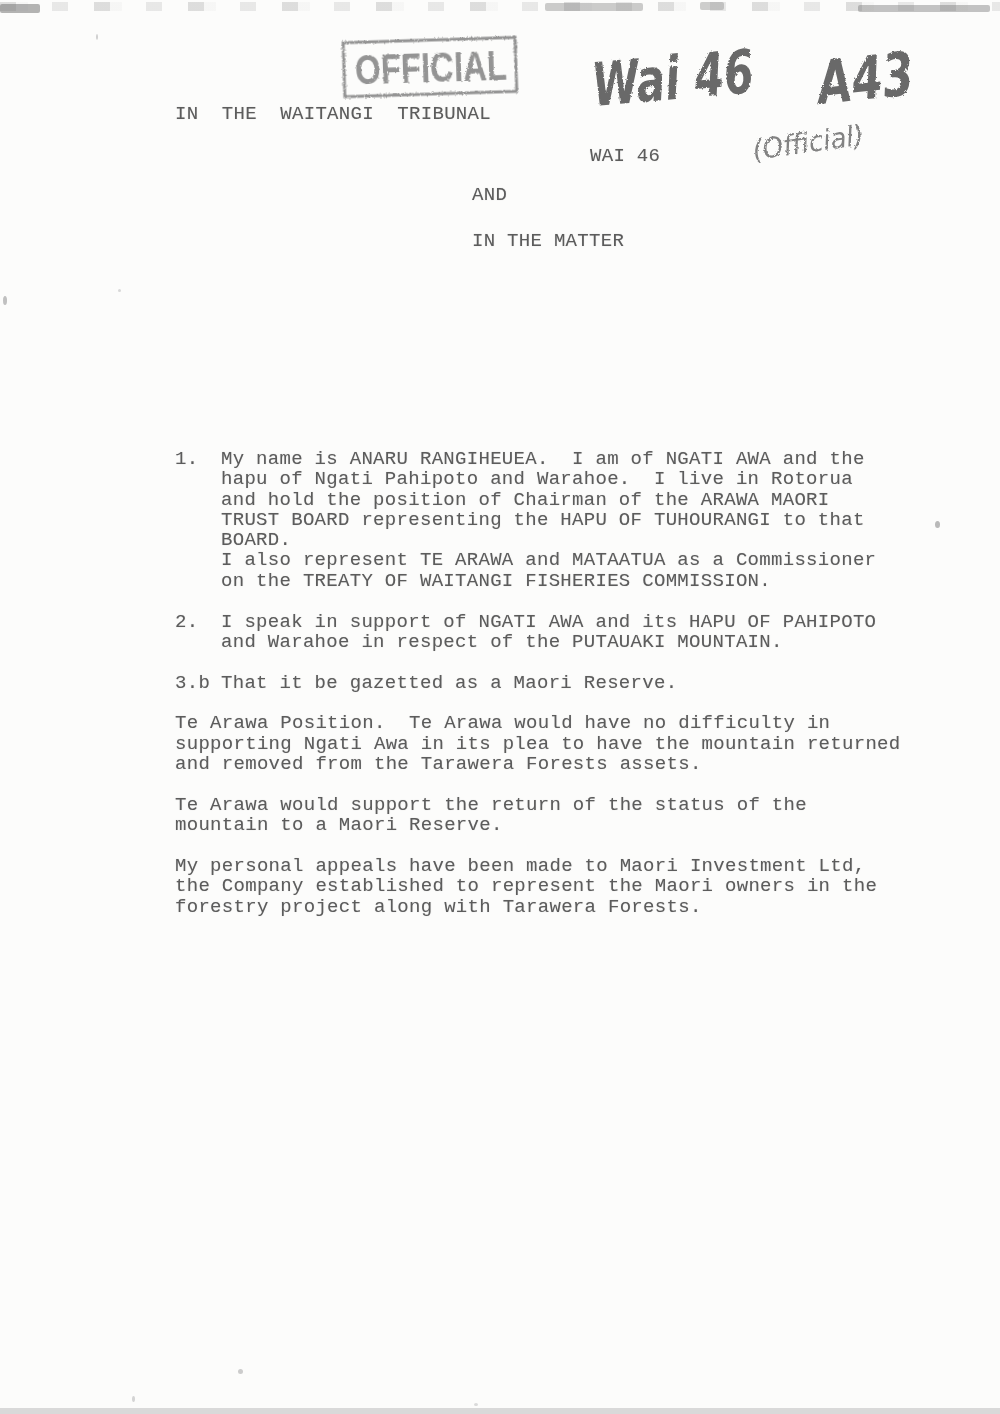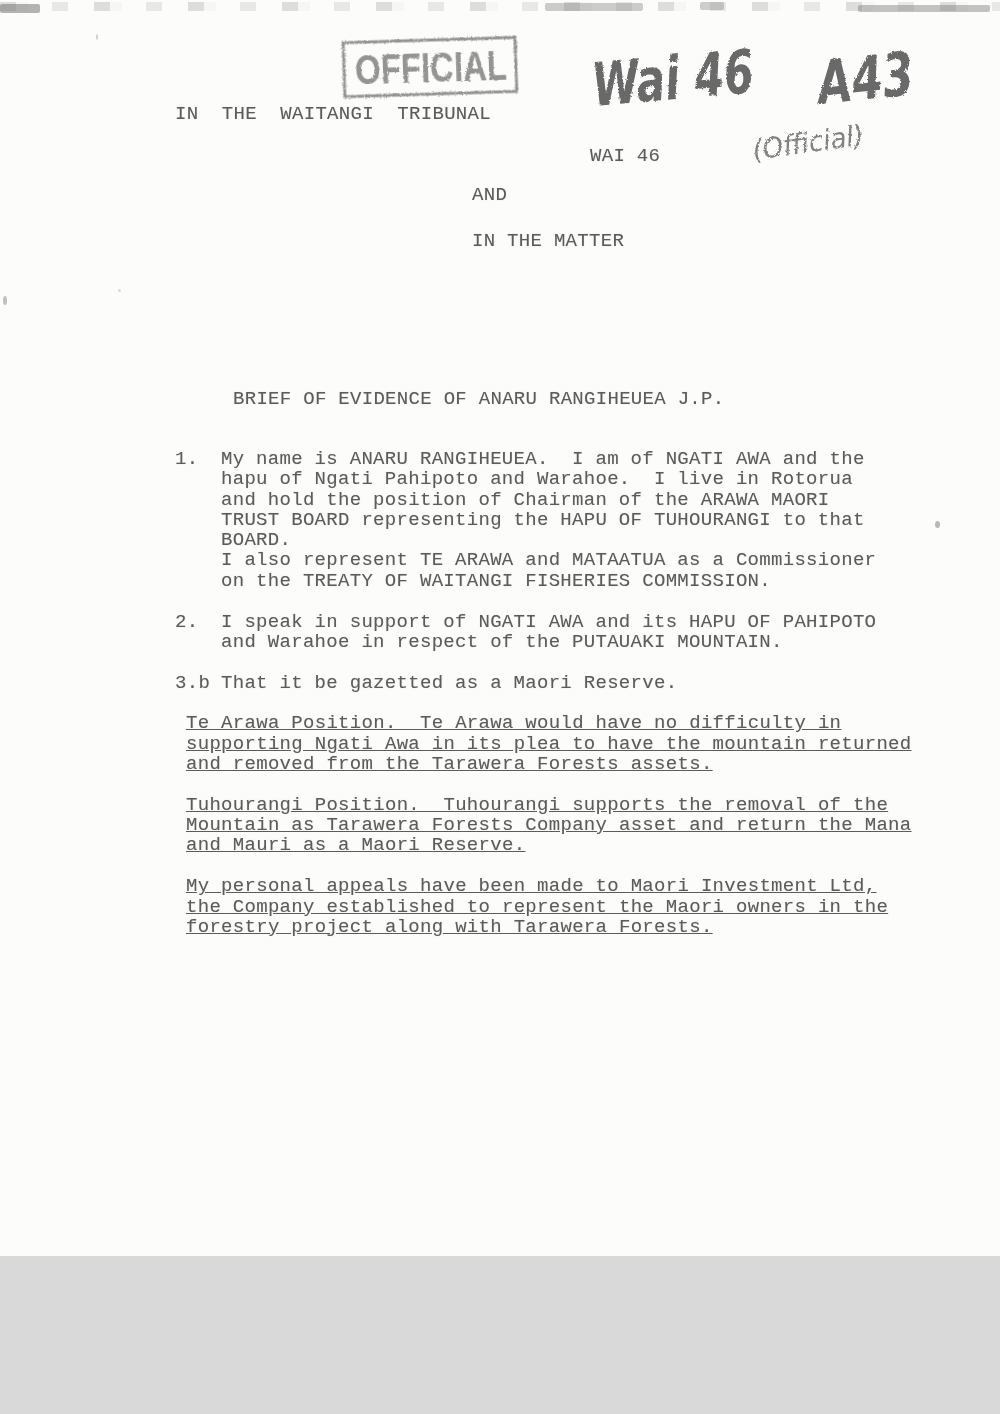--- a/index.html
+++ b/index.html
@@ -1,19 +1,19 @@
 <!DOCTYPE html>
 <html style="--paper: #fcfcfb; --ink: #5c5c5c; --stamp: #949494; --marker: #555555; --pen: #6e6e6e;"><head>
 <meta charset="utf-8">
 <title>Scanned Document</title>
 <style>
   html,body{margin:0;padding:0;background:#d9d9d9;}
   .page{
     position:relative;
-    width:1000px;height:1256px;
+    width:1000px;height:1408px;
     margin:0 auto;
     background:var(--paper,#fcfcfb);
     overflow:hidden;
   }
   .mono{
     font-family:"Liberation Mono","DejaVu Sans Mono",monospace;
     font-size:19px;line-height:20.3px;letter-spacing:0.3px;
     color:var(--ink,#5c5c5c);
     white-space:pre;
     text-shadow:0 0 1px rgba(110,110,110,0.35);
@@ -36,21 +36,21 @@
     color:var(--ink,#5c5c5c);white-space:pre;
     text-shadow:0 0 1px rgba(110,110,110,0.35);
   }
   .para .ptext{
     font-family:"Liberation Mono","DejaVu Sans Mono",monospace;
     font-size:19px;line-height:20.3px;letter-spacing:0.3px;
     color:var(--ink,#5c5c5c);white-space:pre;
     text-shadow:0 0 1px rgba(110,110,110,0.35);
     margin-left:46px;
   }
-  .para.plain .ptext{margin-left:11px;text-decoration:underline;}
+  .para.plain .ptext{margin-left:0;}
   
   .stamp-svg{position:absolute;left:341px;top:36px;transform:rotate(-1.8deg);}
   .stamp-rect{fill:none;stroke:var(--stamp,#949494);stroke-width:3;}
   .stamp-text{
     fill:var(--stamp,#949494);
     font-family:"Liberation Sans","DejaVu Sans",sans-serif;
     font-weight:700;font-size:43px;
   }
   
   .hand-svg{position:absolute;left:578px;top:38px;}
@@ -120,21 +120,20 @@
       <text class="hand-marker" x="242" y="66" textLength="96" lengthAdjust="spacingAndGlyphs" transform="rotate(-6 242 66)">A43</text>
       <text class="hand-pen" x="176" y="122" textLength="112" lengthAdjust="spacingAndGlyphs" transform="rotate(-8 176 122)">(Official)</text>
     </g>
   </svg>
 
   <div class="mono court-line">IN  THE  WAITANGI  TRIBUNAL</div>
   <div class="mono case-number">WAI 46</div>
   <div class="mono and-label">AND</div>
   <div class="mono matter-label">IN THE MATTER</div>
 
-  <div class="mono doc-title">BRIEF OF EVIDENCE OF ANARU RANGIHEUEA J.P.</div>
 
   <div class="body-block">
 
     <div class="para numbered">
       <span class="pnum">1.</span>
       <div class="ptext">My name is ANARU RANGIHEUEA.  I am of NGATI AWA and the
 hapu of Ngati Pahipoto and Warahoe.  I live in Rotorua
 and hold the position of Chairman of the ARAWA MAORI
 TRUST BOARD representing the HAPU OF TUHOURANGI to that
 BOARD.
@@ -153,26 +152,25 @@
       <span class="pnum">3.b</span>
       <div class="ptext">That it be gazetted as a Maori Reserve.</div>
     </div>
 
     <div class="para plain">
       <div class="ptext">Te Arawa Position.  Te Arawa would have no difficulty in
 supporting Ngati Awa in its plea to have the mountain returned
 and removed from the Tarawera Forests assets.</div>
     </div>
 
+    <div class="para plain">
+      <div class="ptext">Te Arawa would support the return of the status of the
+mountain to a Maori Reserve.</div>
+    </div>
 
-    <div class="para plain">
-      <div class="ptext">Tuhourangi Position.  Tuhourangi supports the removal of the
-Mountain as Tarawera Forests Company asset and return the Mana
-and Mauri as a Maori Reserve.</div>
-    </div>
 
 
     <div class="para plain">
       <div class="ptext">My personal appeals have been made to Maori Investment Ltd,
 the Company established to represent the Maori owners in the
 forestry project along with Tarawera Forests.</div>
     </div>
 
 
   </div>

